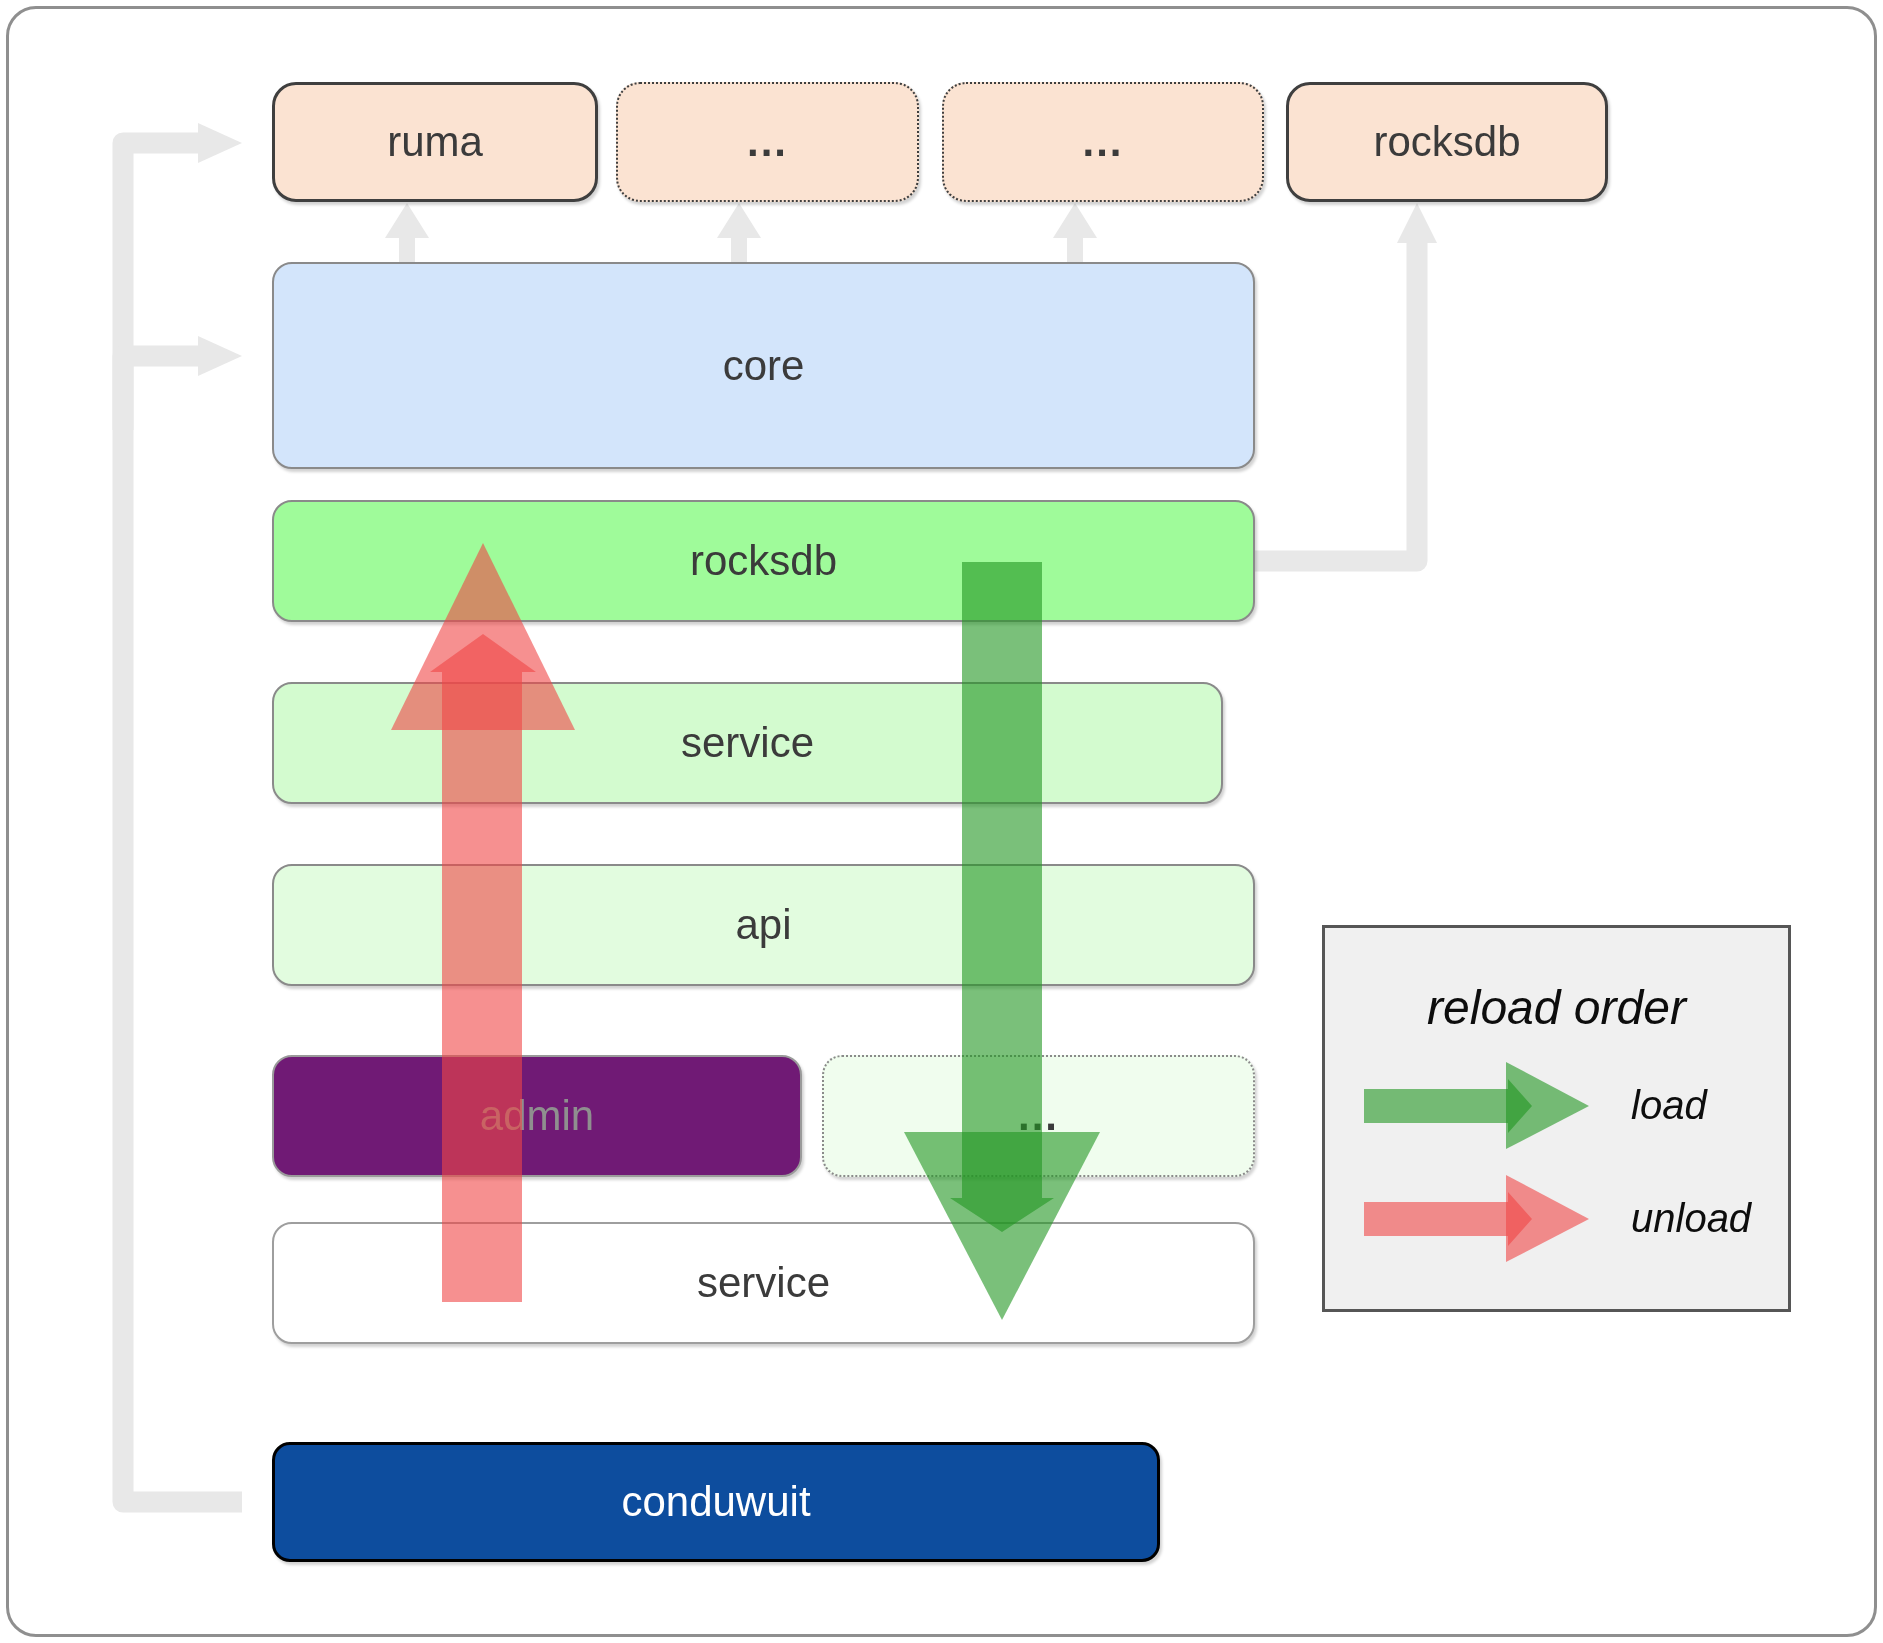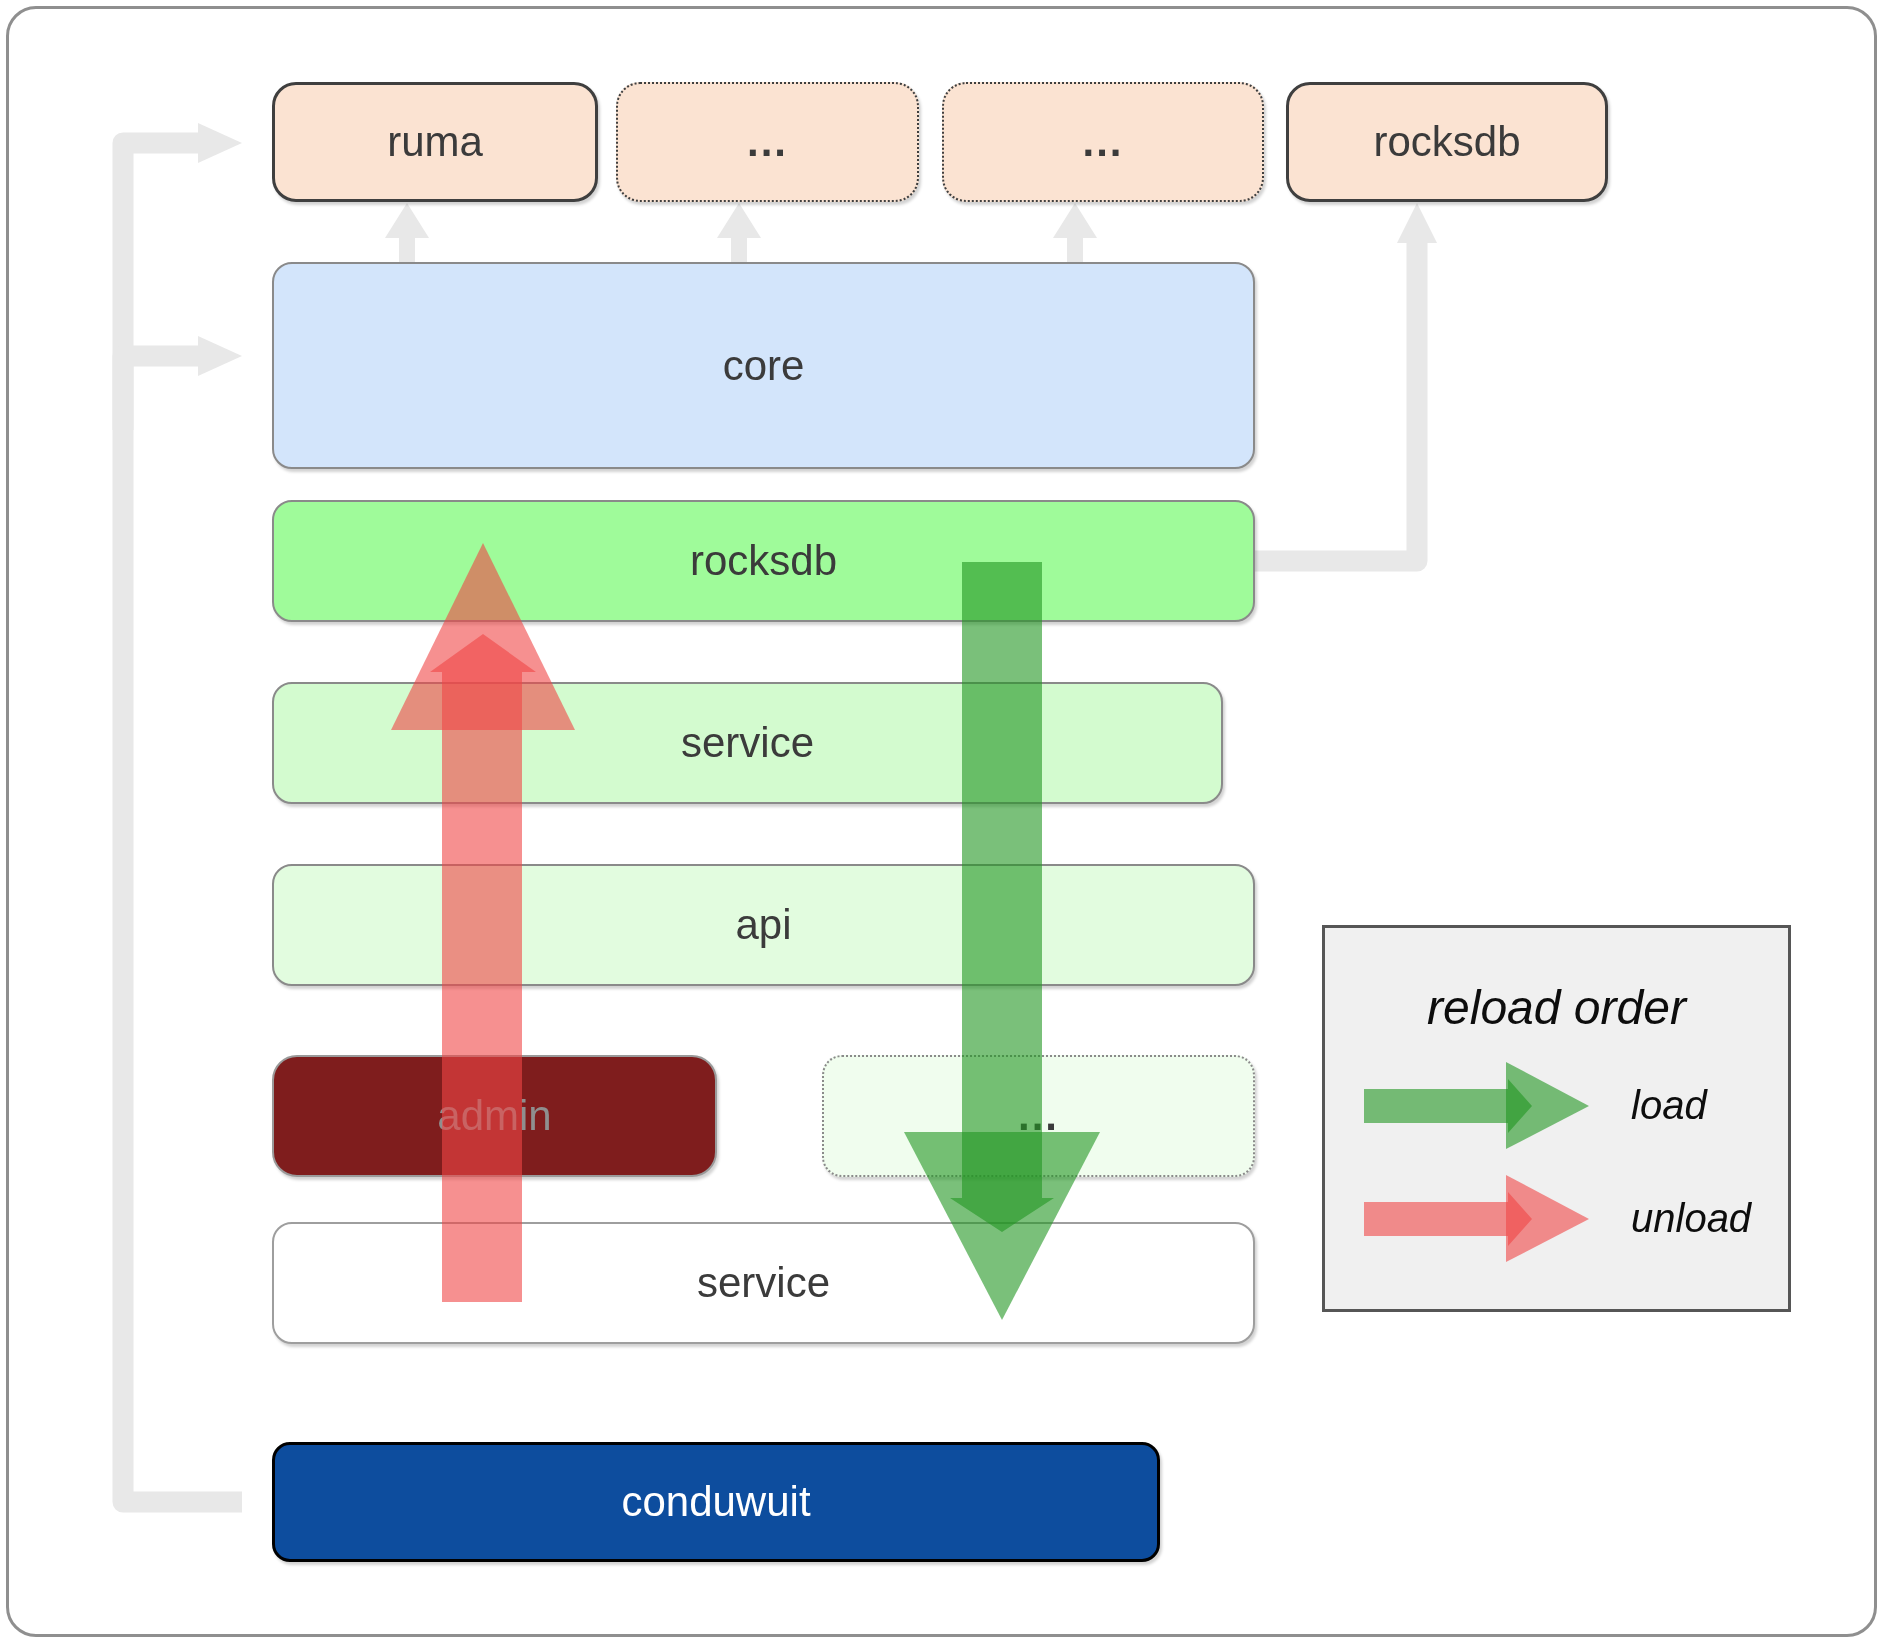--- a/index.html
+++ b/index.html
@@ -59,22 +59,22 @@
 
   
   .layerbox {
     border: 2px solid #8a8a8a;
     border-radius: 20px;
   }
   .b-core      { left: 244px; top: 262px;  width: 983px; height: 207px; background: #d3e5fb; }
   .b-database  { left: 244px; top: 500px;  width: 983px; height: 122px; background: #9ffb9a; }
   .b-service   { left: 244px; top: 682px;  width: 951px; height: 122px; background: #d3fbcf; }
   .b-api       { left: 244px; top: 864px;  width: 983px; height: 122px; background: #e2fcdf; }
-  .b-admin     { left: 244px; top: 1055px; width: 445px; height: 122px; background: #7f1d1d;
-                 border-color: #9a9a9a; color: #8f8f8f; border-radius: 25px; }
+  .b-admin     { left: 244px; top: 1055px; width: 530px; height: 122px; background: #701a75;
+                 border-color: #9a9a9a; color: #8f8f8f; }
   .b-admindots { left: 794px; top: 1055px; width: 433px; height: 122px; background: #f0fdee;
                  border: 2px dotted #8a8a8a; }
   .b-router    { left: 244px; top: 1222px; width: 983px; height: 122px; background: #ffffff;
                  border-color: #9e9e9e; }
   .b-conduwuit { left: 244px; top: 1442px; width: 888px; height: 120px; background: #0d4d9e;
                  border: 3px solid #000000; border-radius: 18px; color: #ffffff; font-weight: 500; }
 
   .ellipsis-label { font-weight: bold; letter-spacing: 2px; }
 
   

